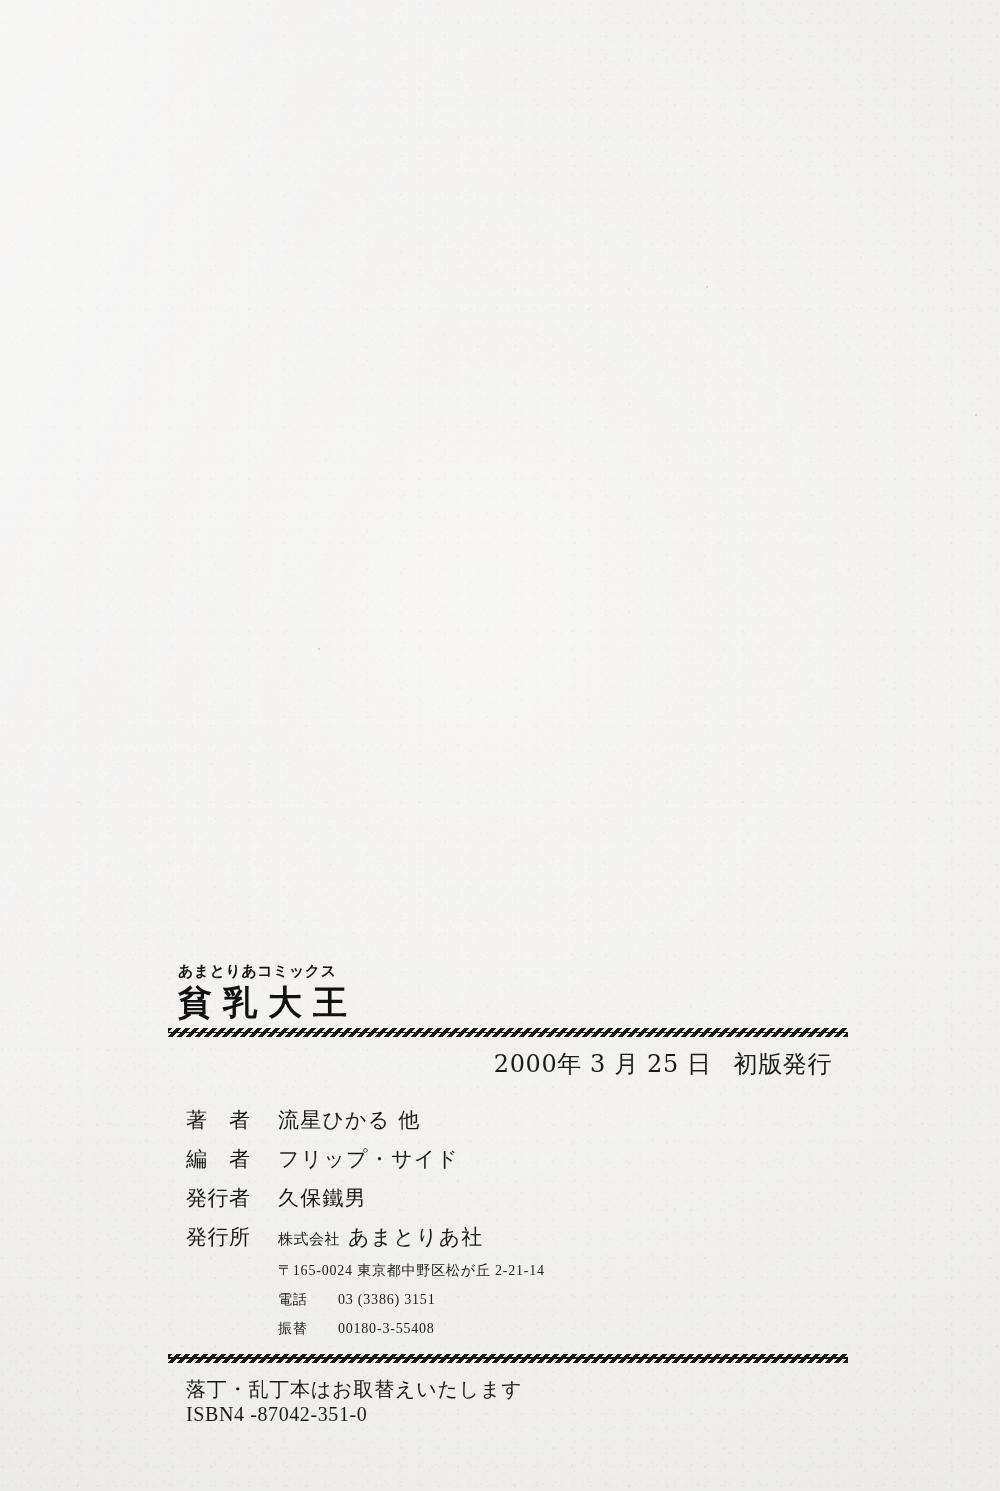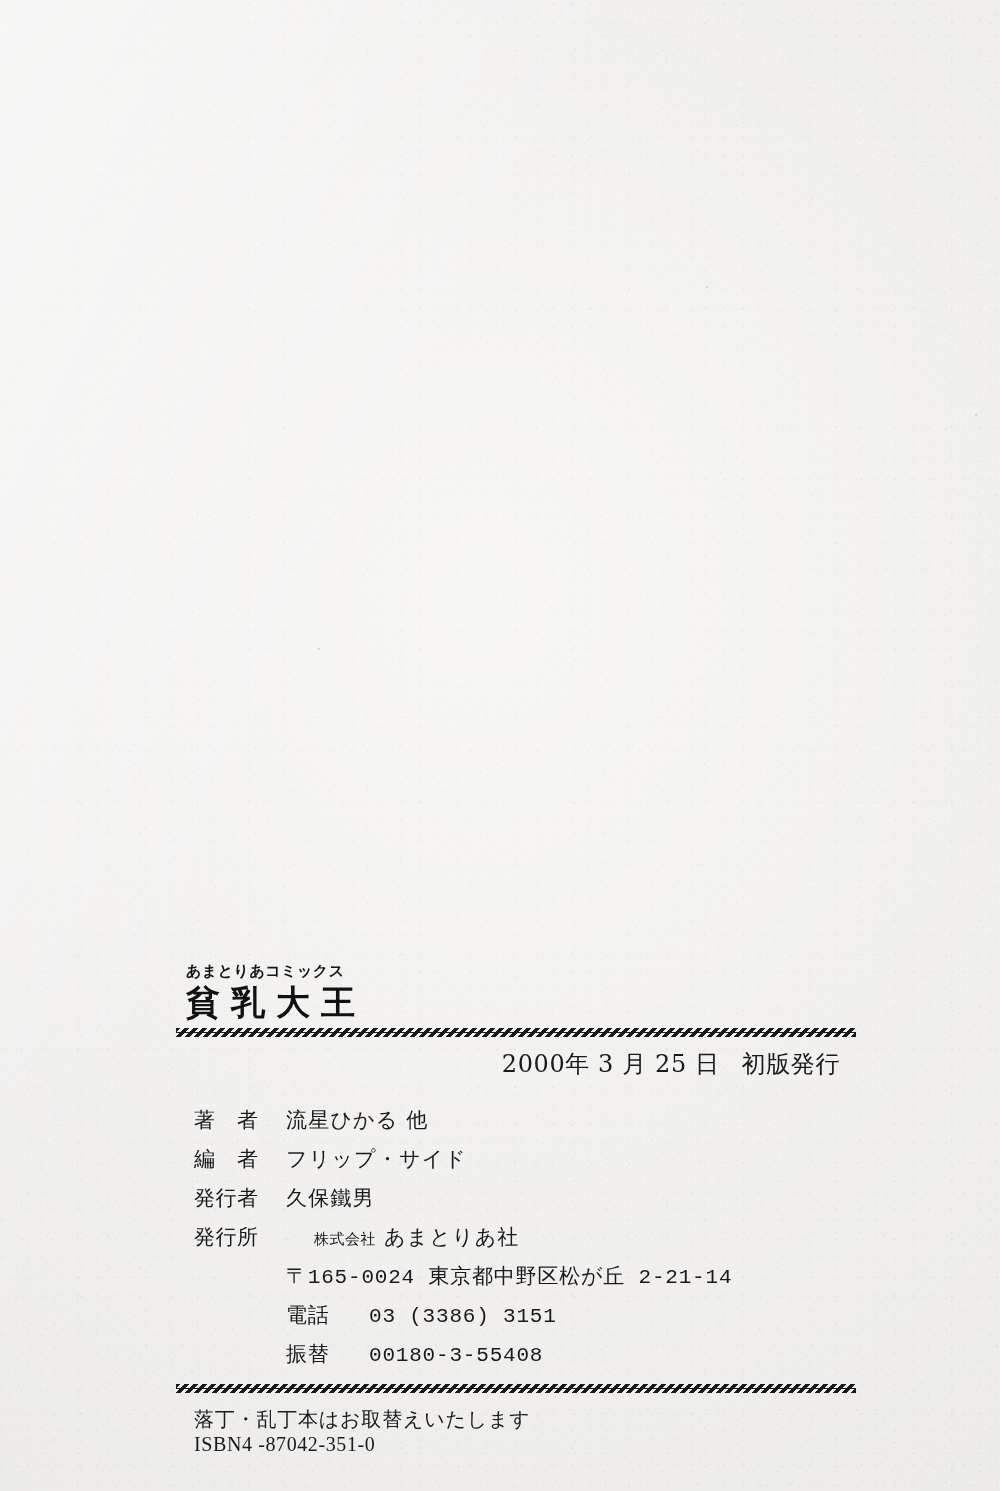--- a/index.html
+++ b/index.html
@@ -35,21 +35,21 @@
     position: absolute;
     inset: 0;
     pointer-events: none;
     background:
       linear-gradient(115deg, rgba(255,255,255,0.55) 0%, rgba(255,255,255,0.0) 38%),
       radial-gradient(ellipse 120% 90% at 48% 40%, rgba(255,255,255,0.45) 0%, rgba(0,0,0,0.035) 100%);
   }
 
   .colophon {
     position: absolute;
-    left: 176px;
+    left: 168px;
     top: 962px;
     width: 680px;
   }
 
   .imprint-label {
     font-family: "DejaVu Sans", sans-serif;
     font-weight: bold;
     font-size: 15px;
     letter-spacing: 0.5px;
     margin: 0 0 2px 10px;
@@ -107,26 +107,25 @@
     box-sizing: border-box;
   }
   .credit-value {
     font-family: "DejaVu Serif", serif;
     font-size: 21px;
     letter-spacing: 1.2px;
   }
   .credit-value.small-prefix .tiny {
     font-size: 15px;
     letter-spacing: 0.5px;
-    margin-left: 28px;
   }
   .indent-row {
     margin-left: 110px;
-    font-family: Liberation Mono, monospace;
-    font-size: 21px;
+    font-family: Liberation Serif, serif;
+    font-size: 14px;
     letter-spacing: 0.8px;
     margin-bottom: 11px;
   }
   .indent-row .lbl { margin-right: 26px; }
 
   .bottom-rule {
     margin-top: 16px;
   }
 
   .footer-row {

